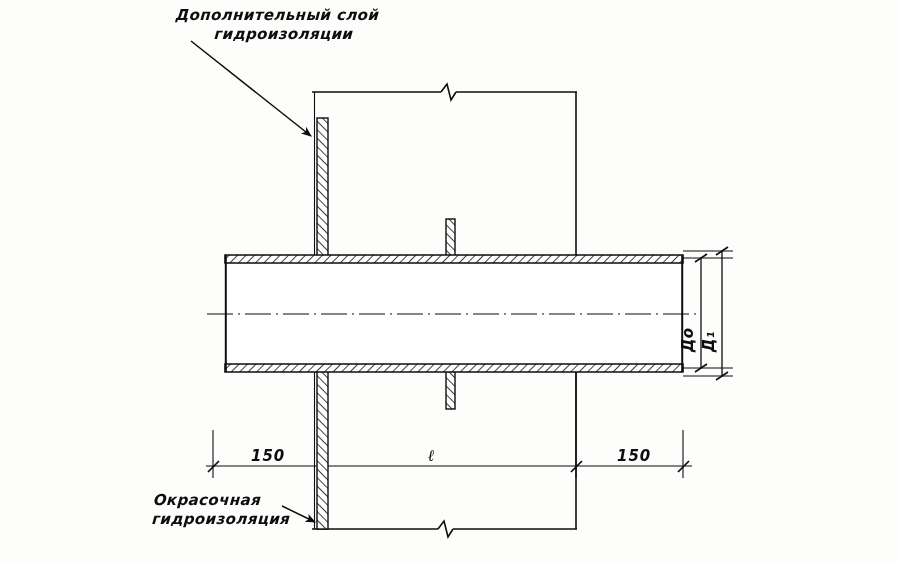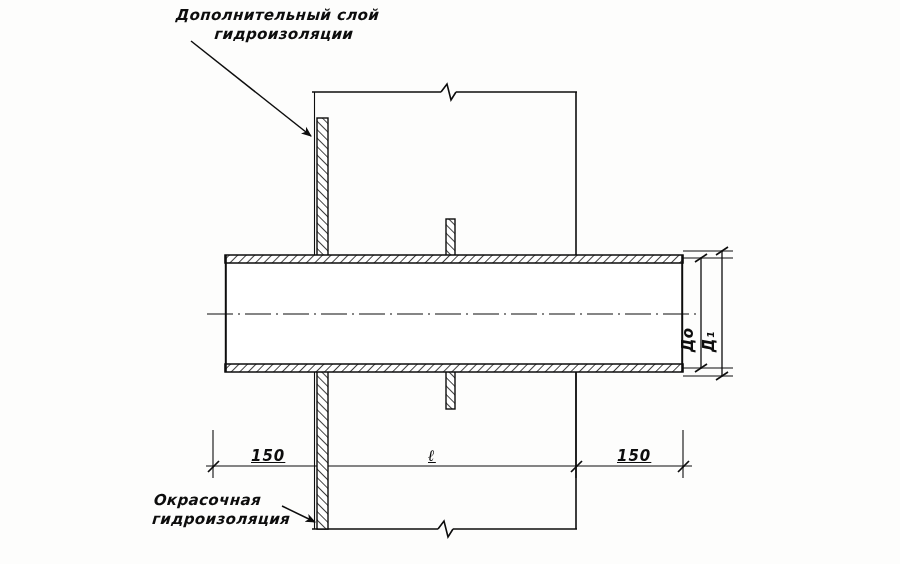--- a/index.html
+++ b/index.html
@@ -32,21 +32,20 @@
     letter-spacing: 0.4px;
   }
   .lbl-note {
     font-size: 15px;
     line-height: 19px;
     transform: skewX(-5deg);
   }
   .lbl-dim {
     font-size: 15px;
     letter-spacing: 1px;
-    text-decoration: underline;
   }
   .lbl-vert {
     font-size: 15px;
     transform-origin: left bottom;
   }
   .lbl-ell {
     font-size: 16px;
     font-family: "DejaVu Serif", serif;
   }
   .note-top {

